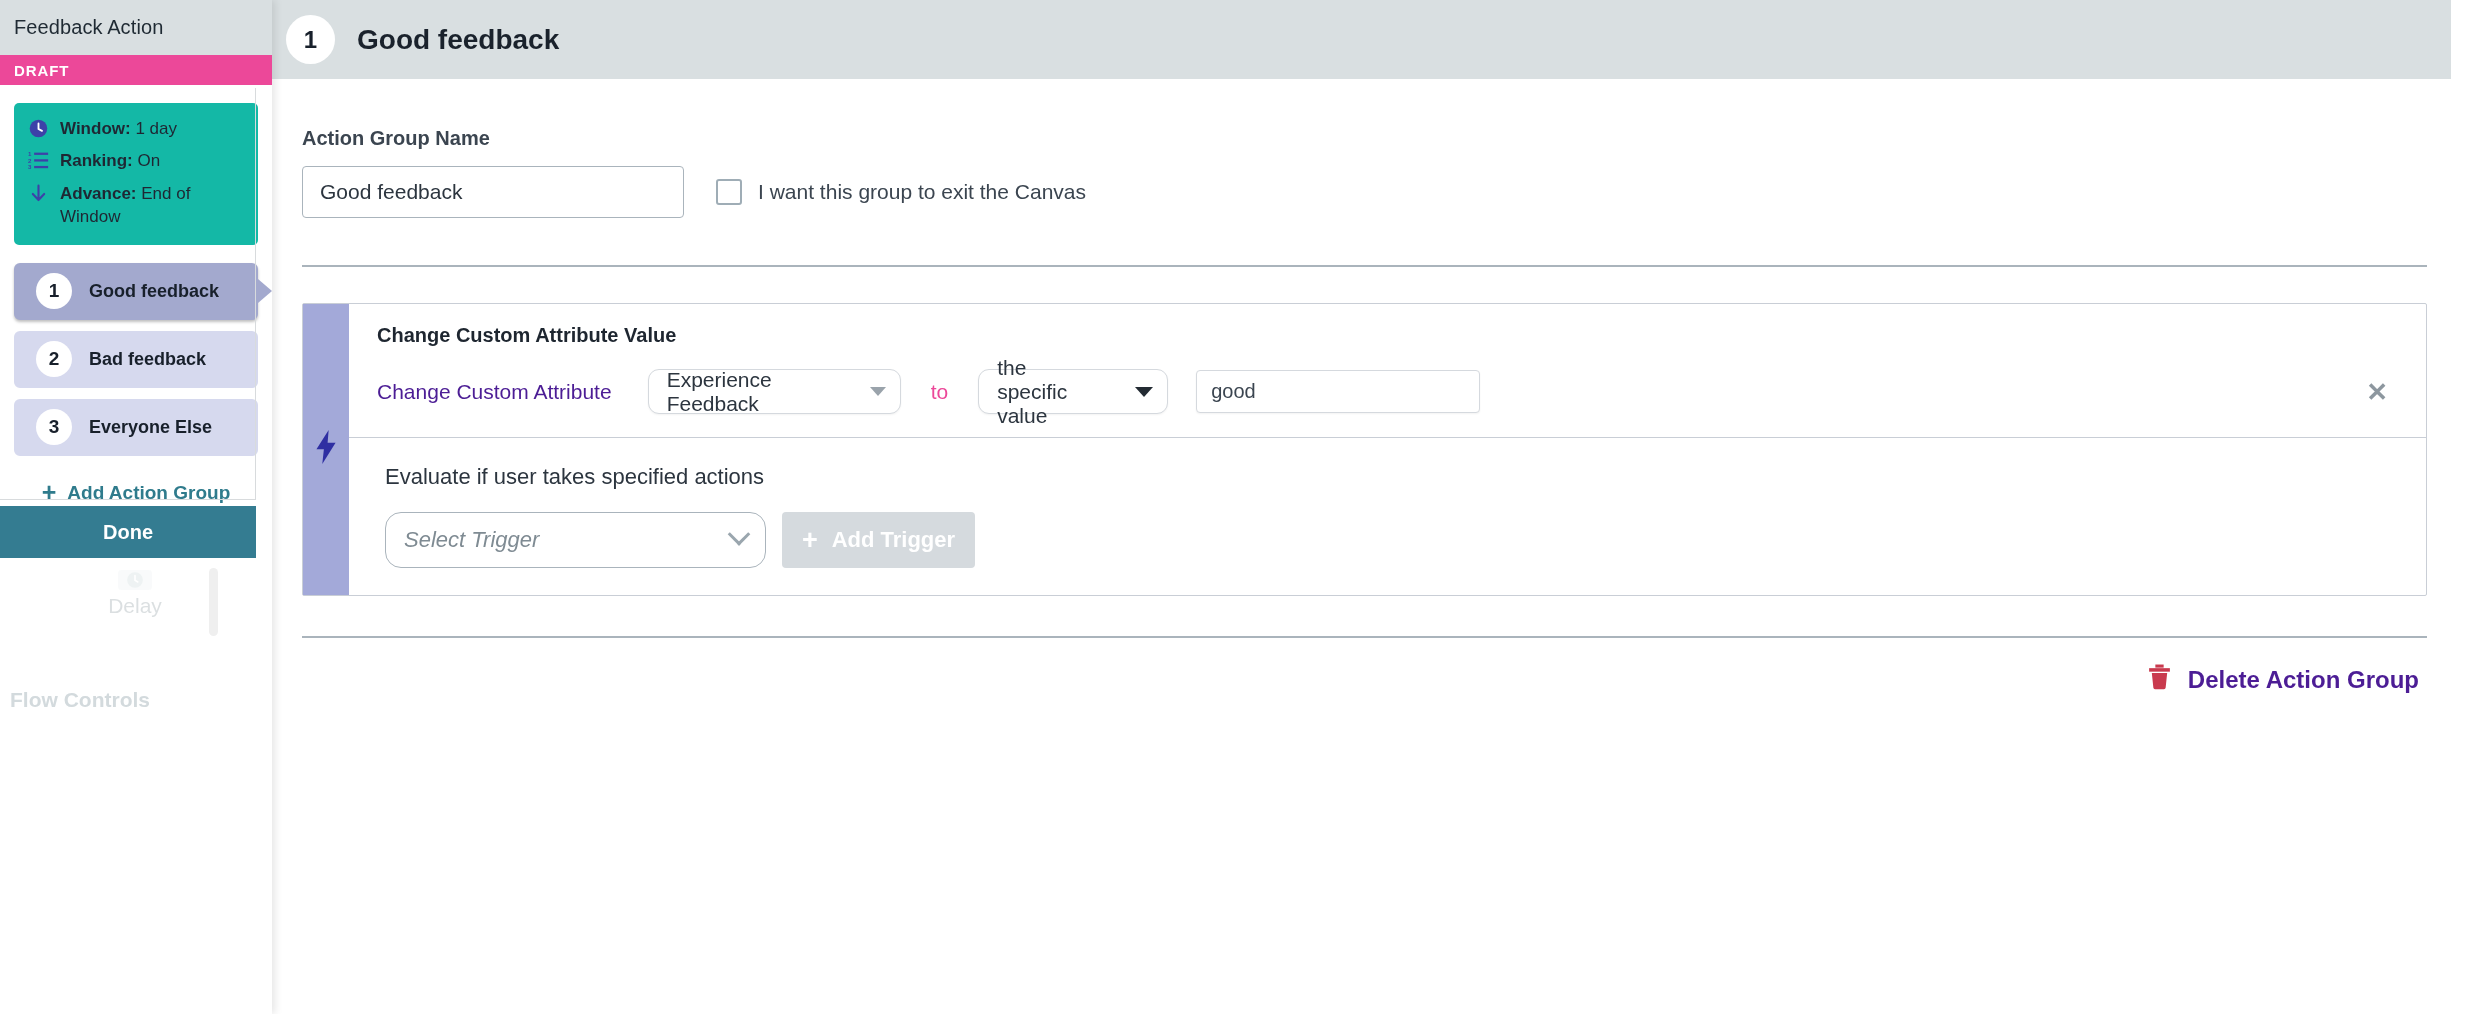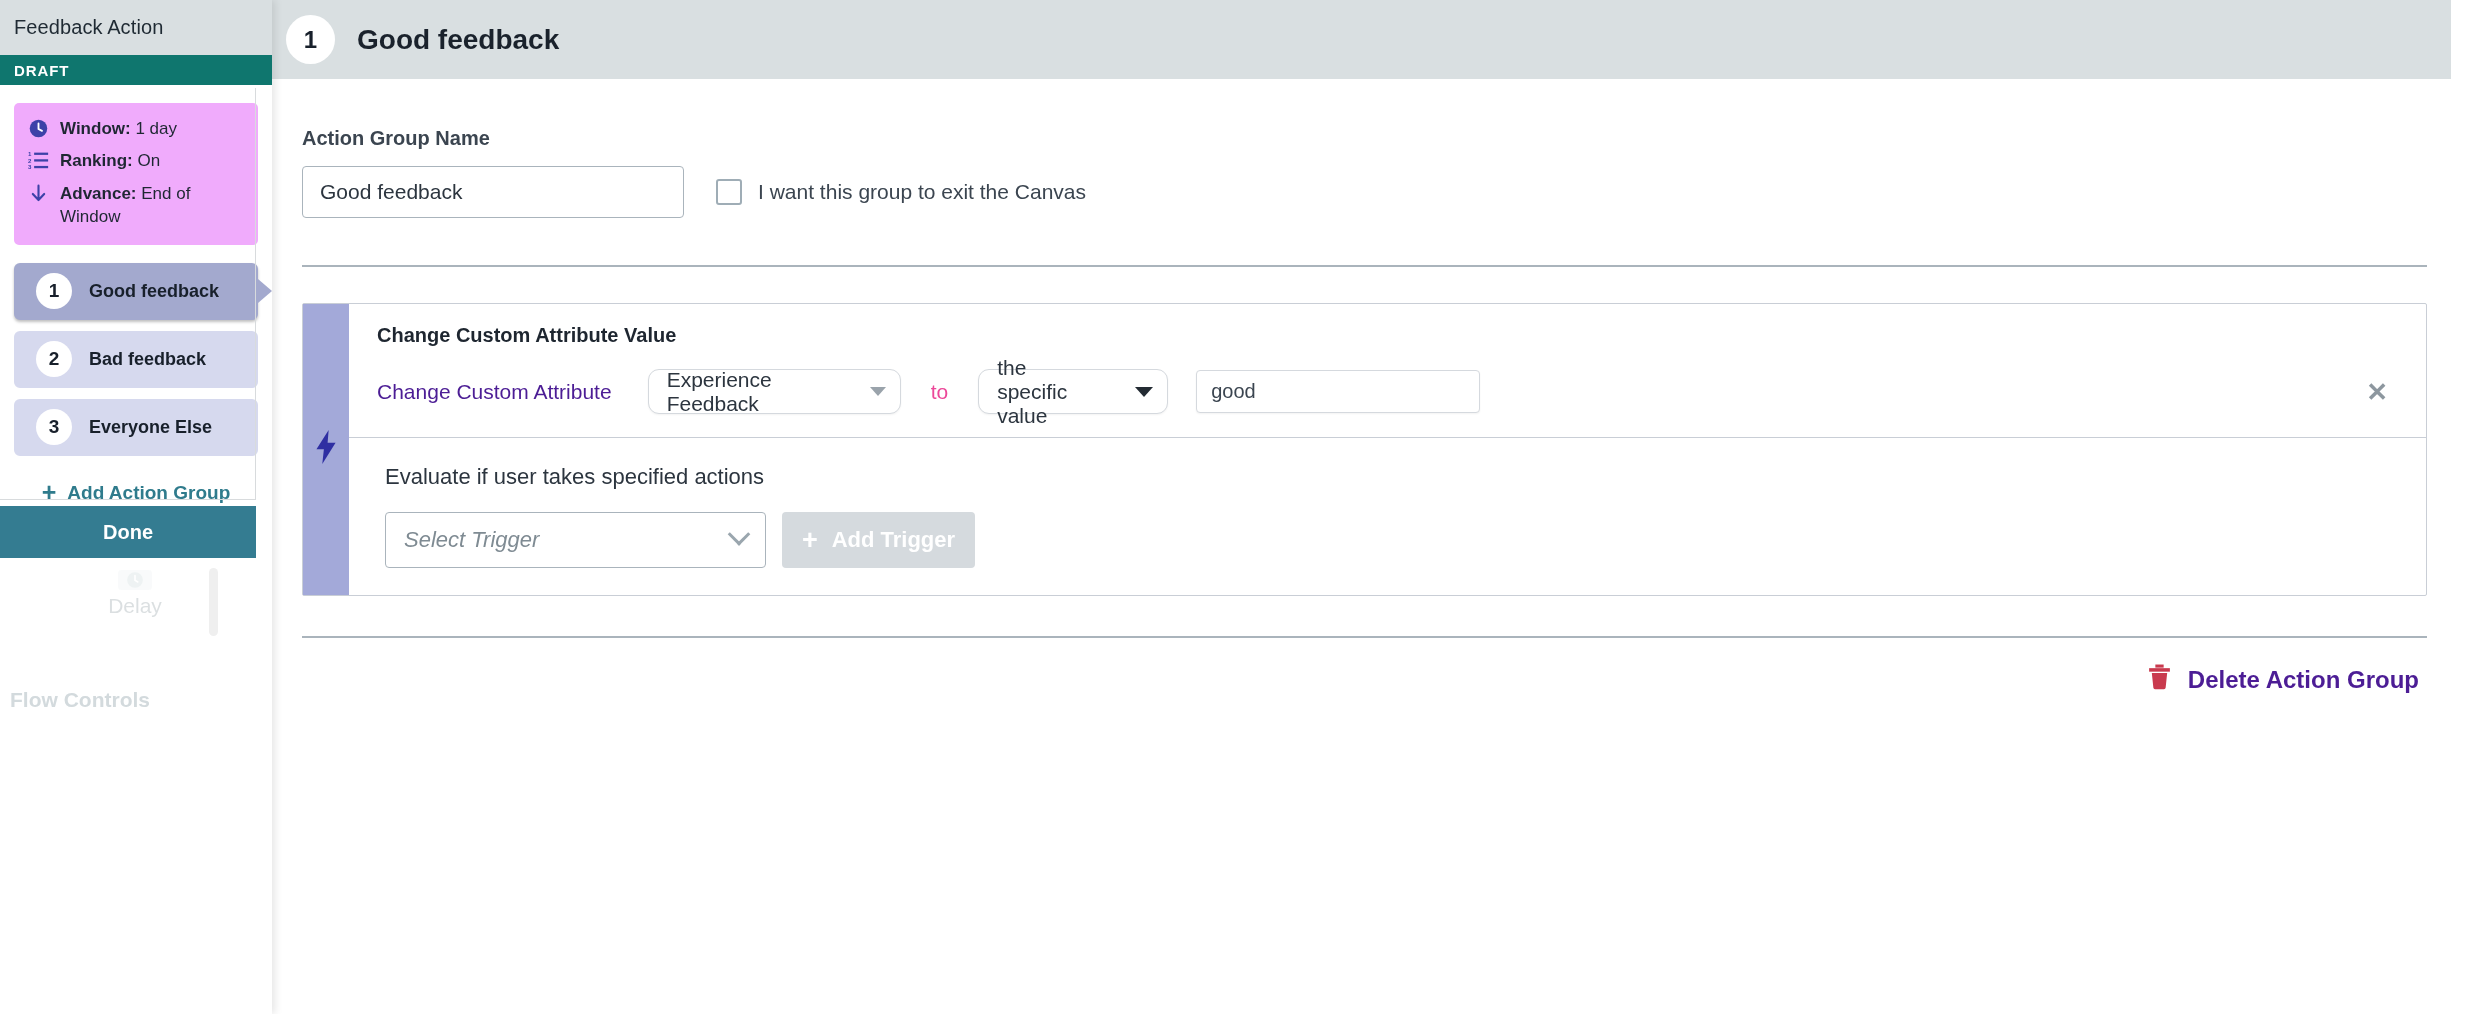--- a/index.html
+++ b/index.html
@@ -45,29 +45,29 @@
     overflow: hidden;
   }
   .sb-title {
     height: 55px; background: #d9dfe1;
     display: flex; align-items: center;
     padding: 0 0 0 14px;
     font-size: 20px; color: #1f2a33; font-weight: 400;
     letter-spacing: .1px;
   }
   .sb-draft {
-    height: 30px; background: #0f766e;
+    height: 30px; background: #ec4899;
     display: flex; align-items: center;
     padding: 0 0 0 14px;
     color: #ffffff; font-size: 15px; font-weight: 700; letter-spacing: .9px;
   }
   .sb-body { padding: 18px 14px 0 14px; }
 
   .summary-card {
-    background: #f0abfc; border-radius: 5px;
+    background: #14b8a6; border-radius: 5px;
     padding: 14px 14px 16px 14px;
   }
   .summary-row {
     display: flex; align-items: flex-start; gap: 11px;
     margin-bottom: 9px; font-size: 17px; color: #1f2733; line-height: 1.38;
   }
   .summary-row:last-child { margin-bottom: 0; }
   .summary-row b { font-weight: 700; }
   .sum-ico { flex: 0 0 21px; width: 21px; height: 23px; display: flex; align-items: center; justify-content: center; }
 
@@ -243,21 +243,21 @@
     margin-left: auto; margin-right: 38px;
     font-size: 26px; font-weight: 700; color: #8d979f; cursor: pointer;
     line-height: 1;
   }
 
   .ac-bottom { padding: 26px 0 27px 36px; }
   .trig-title { font-size: 22px; color: #2c353f; }
   .trig-row { display: flex; align-items: center; gap: 16px; margin-top: 22px; }
   .trig-select {
     width: 381px; height: 56px;
-    border: 1px solid #aab4bc; border-radius: 4px; background: #ffffff;
+    border: 1px solid #aab4bc; border-radius: 16px; background: #ffffff;
     display: flex; align-items: center; justify-content: space-between;
     padding: 0 18px; cursor: pointer;
   }
   .trig-ph { font-size: 22px; color: #7f8b93; font-style: italic; }
   .chev {
     width: 16px; height: 16px; border-right: 3px solid #9aa6ae;
     border-bottom: 3px solid #9aa6ae; transform: rotate(45deg) translate(-4px,-4px);
   }
   .add-trigger {
     width: 193px; height: 56px; border-radius: 4px; background: #d5dade;

